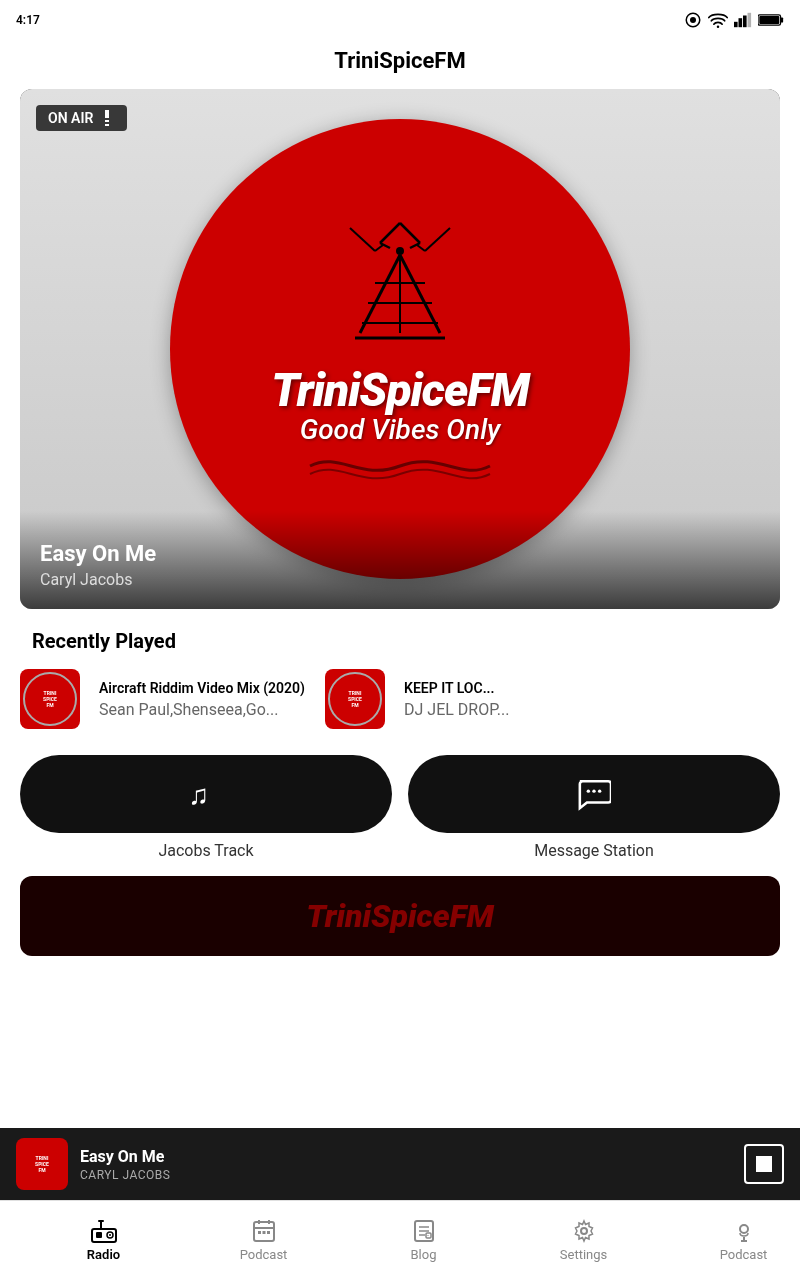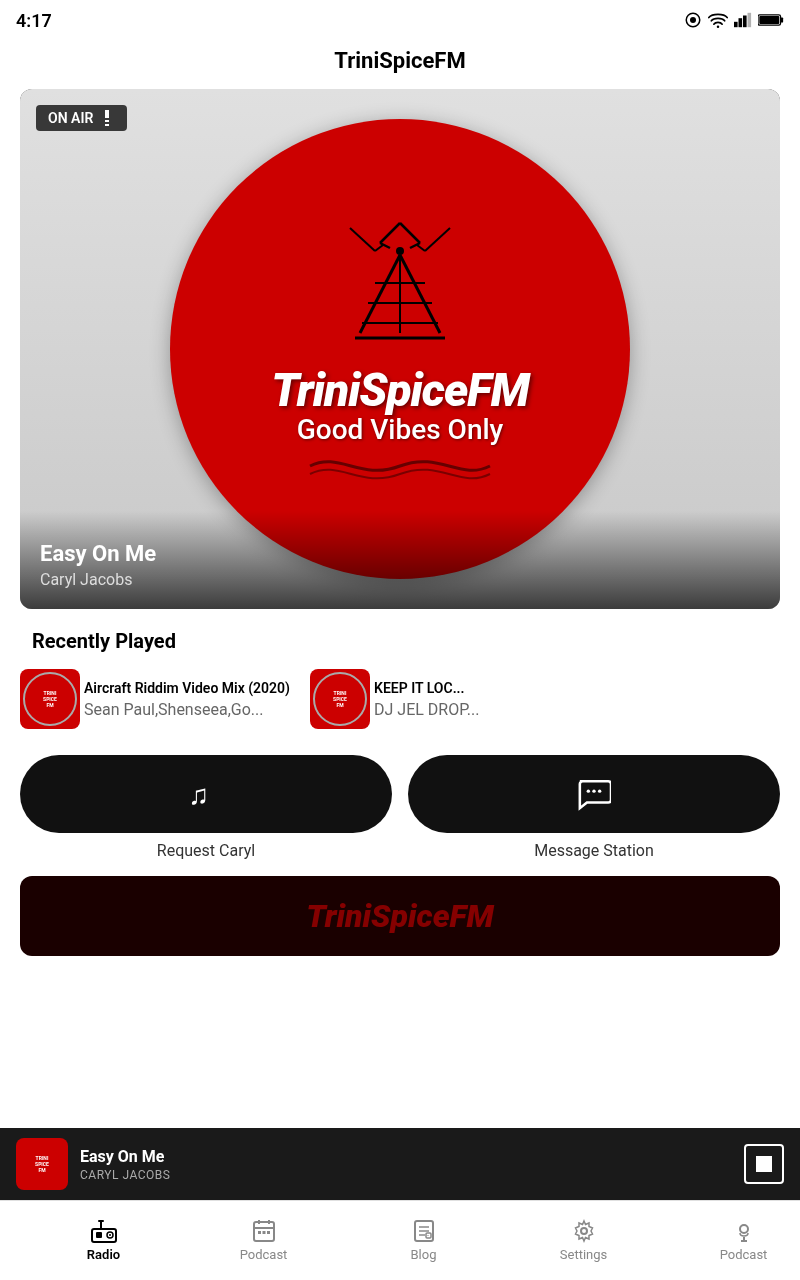--- a/index.html
+++ b/index.html
@@ -16,21 +16,21 @@
     
     .status-bar {
       display: flex;
       justify-content: space-between;
       align-items: center;
       padding: 8px 16px;
       background: #fff;
       height: 40px;
     }
     .status-time {
-      font-size: 18px;
+      font-size: 12px;
       font-weight: 600;
       color: #000;
     }
     .status-icons {
       display: flex;
       align-items: center;
       gap: 6px;
     }
     .status-icons svg {
       fill: #000;
@@ -94,20 +94,21 @@
       color: #fff;
       font-size: 46px;
       font-weight: 900;
       letter-spacing: -1px;
       text-shadow: 2px 2px 4px rgba(0,0,0,0.5);
       font-style: italic;
     }
     .station-tagline {
       color: #fff;
       font-size: 28px;
+      font-style: italic;
       font-weight: 500;
       margin-top: -4px;
       text-shadow: 1px 1px 3px rgba(0,0,0,0.5);
       text-align: center;
     }
 
     
     .on-air-badge {
       position: absolute;
       top: 16px;
@@ -161,21 +162,21 @@
       margin-left: 12px;
     }
     .recently-list {
       display: flex;
       gap: 20px;
       overflow-x: auto;
     }
     .recent-item {
       display: flex;
       align-items: center;
-      gap: 4px;
+      gap: 19px;
       min-width: 240px;
       flex-shrink: 0;
     }
     .recent-thumb {
       width: 60px;
       height: 60px;
       border-radius: 8px;
       background: #cc0000;
       flex-shrink: 0;
       display: flex;
@@ -491,21 +492,21 @@
     </div>
   </div>
 
   <div class="action-buttons">
     <div class="action-btn-wrapper">
       <button class="action-btn">
         <svg width="36" height="32" viewBox="0 0 36 32">
           <text x="0" y="26" font-size="28" fill="white">♫</text>
         </svg>
       </button>
-      <div class="action-btn-label">Request Caryl</div>
+      <div class="action-btn-label">Jacobs Track</div>
     </div>
     <div class="action-btn-wrapper">
       <button class="action-btn">
         <svg width="34" height="34" viewBox="0 0 24 24">
           <path d="M2 3 h20 a2 2 0 0 1 2 2 v11 a2 2 0 0 1-2 2 H7 l-5 4 V5 a2 2 0 0 1 2-2z" fill="none" stroke="white" stroke-width="1.8"></path>
           <circle cx="8" cy="10" r="1.2" fill="white"></circle>
           <circle cx="12" cy="10" r="1.2" fill="white"></circle>
           <circle cx="16" cy="10" r="1.2" fill="white"></circle>
         </svg>
       </button>

